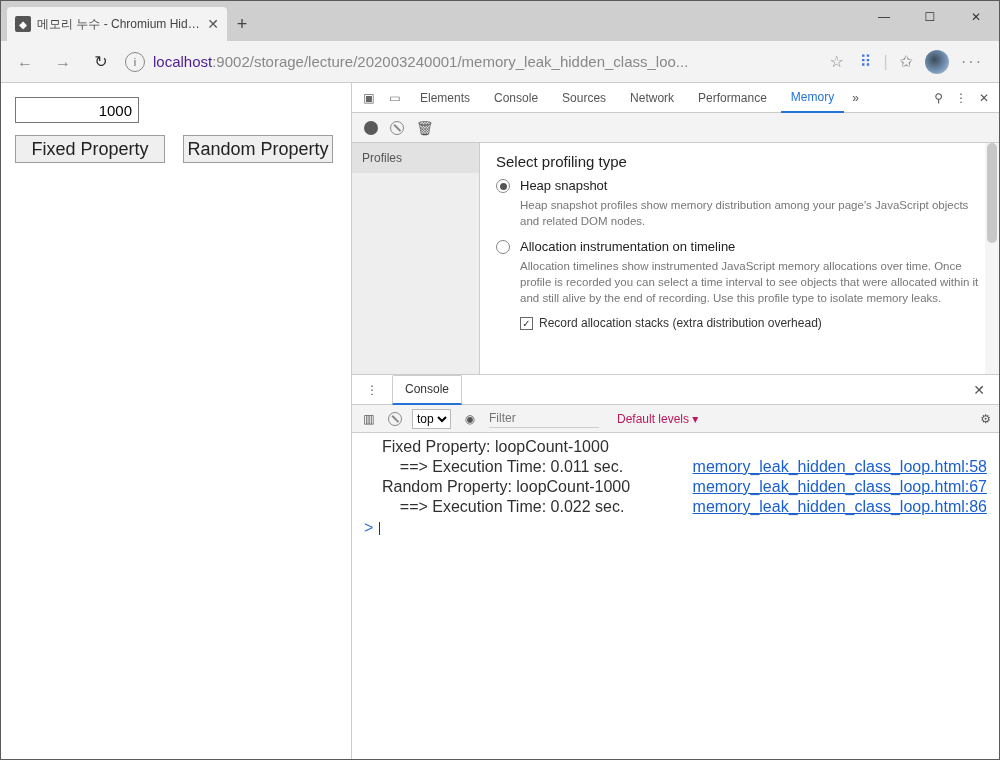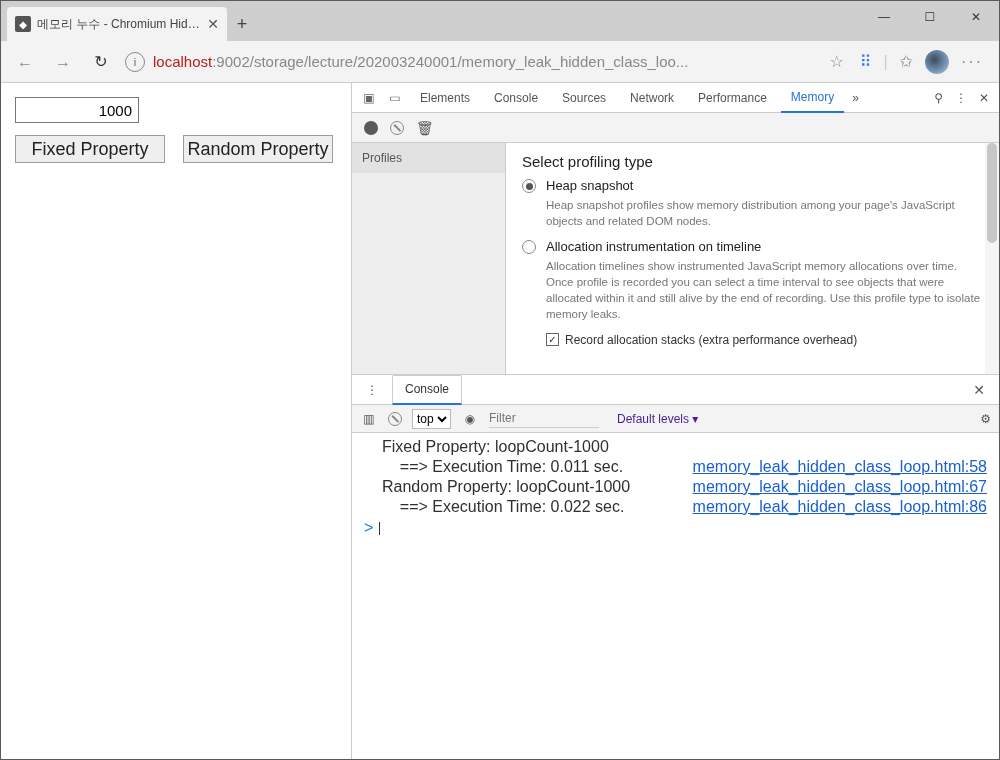--- a/index.html
+++ b/index.html
@@ -13,21 +13,21 @@
   .newtab { width:30px; display:flex; align-items:center; justify-content:center; color:#444; font-size:18px; margin-top:6px; }
   .win-controls { margin-left:auto; display:flex; }
   .win-controls div { width:46px; height:32px; display:flex; align-items:center; justify-content:center; color:#333; font-size:12px;}
   
   .addrbar { height:42px; background:#f3f3f3; display:flex; align-items:center; padding:0 10px; gap:10px; border-bottom:1px solid #ccc;}
   .addrbar .navb { width:28px; height:28px; display:flex; align-items:center; justify-content:center; color:#888;}
   .addrbar .navb.enabled{color:#333}
   .urlbox { flex:1; display:flex; align-items:center; gap:8px; background:#f3f3f3; height:32px;}
   .urlbox .info { width:20px; height:20px; border:1px solid #888; border-radius:50%; display:flex; align-items:center; justify-content:center; font-size:11px; color:#666;}
   .urltext { font-size:15px; color:#888; white-space:nowrap; overflow:hidden; text-overflow:ellipsis; flex:1;}
-  .urltext .host { color:#b91c1c; }
+  .urltext .host { color:#4c1d95; }
   .right-icons { display:flex; align-items:center; gap:12px; padding:0 6px;}
   .right-icons span{color:#888;}
   .avatar { width:24px; height:24px; border-radius:50%; background: radial-gradient(circle at 40% 40%, #3b4b5b 0%, #7998bb 60%, #d6d3ce 100%); }
   .dots { font-size:16px; color:#555; letter-spacing:2px;}
   
   .contentrow { display:flex; height:678px; }
   .page { width:350px; padding:14px; }
   .page input[type=text] { width:124px; height:26px; text-align:right; font-size:15px; padding:2px 6px; border:1px solid #777; }
   .btnrow { display:flex; gap:18px; margin-top:12px;}
   .btnrow button { width:150px; height:28px; background:#efefef; border:1px solid #9c9c9c; font-size:18px; color:#222; }
@@ -38,21 +38,21 @@
   .dt-tabbar .tabn { padding:0 10px; height:30px; display:flex; align-items:center; color:#555; cursor:pointer;}
   .dt-tabbar .tabn.active { color:#2573d9; border-bottom:2px solid #2573d9;}
   .dt-tabbar .spacer { flex:1;}
   .dt-tabbar .rico{ color:#555; padding:0 4px;}
   .mem-toolbar { height:30px; display:flex; align-items:center; gap:12px; padding:0 12px; border-bottom:1px solid #ccc; background:#f3f3f3;}
   .mem-toolbar .rec{ width:14px; height:14px; background:#5a5a5a; border-radius:50%;}
   .mem-toolbar .forbid{ width:14px;height:14px;border:1.5px solid #888;border-radius:50%;position:relative;}
   .mem-toolbar .forbid::after{content:"";position:absolute;left:2px;top:5px;width:9px;height:1.5px;background:#888;transform:rotate(45deg);}
   .mem-toolbar .trash{ color:#555; font-size:14px;}
   .mem-body { display:flex; height:232px; border-bottom:1px solid #ccc;}
-  .mem-side { width:154px; background:#eee; border-right:1px solid #ccc;}
+  .mem-side { width:128px; background:#eee; border-right:1px solid #ccc;}
   .mem-side .hd { padding:8px 10px; font-size:12px; color:#555; background:#e2e2e2;}
   .mem-main { flex:1; padding:10px 16px 10px 16px; font-size:12px; color:#333; overflow:hidden; position:relative;}
   .mem-main h4 { font-size:15px; font-weight:normal; color:#222; }
   .radio-row { display:flex; align-items:flex-end; gap:10px; margin:8px 0 4px;}
   .radio { width:14px; height:14px; border:1px solid #888; border-radius:50%; margin-top:1px; display:flex; align-items:center; justify-content:center;}
   .radio.checked::after{ content:""; width:7px; height:7px; background:#555; border-radius:50%;}
   .radio-lab { font-size:13px; color:#222;}
   .radio-desc { color:#777; font-size:11.5px; margin:4px 0 10px 24px; line-height:1.4;}
   .chk-row { display:flex; align-items:center; gap:6px; margin-left:24px; font-size:12px; color:#333;}
   .chk { width:13px; height:13px; border:1px solid #666; display:flex; align-items:center; justify-content:center; font-size:10px; color:#333;}
@@ -63,21 +63,21 @@
   .drawer-tabs .ell{ color:#555; letter-spacing:2px; padding:0 6px;}
   .drawer-tabs .ctab { padding:0 12px; height:30px; display:flex; align-items:center; border:1px solid #ccc; border-bottom:2px solid #2573d9; border-radius:2px 2px 0 0; background:#fff; color:#333;}
   .drawer-tabs .dclose{ margin-left:auto; font-size:14px; color:#555; padding:0 6px;}
   .con-toolbar { height:28px; background:#f3f3f3; display:flex; align-items:center; border-bottom:1px solid #ccc; padding:0 8px; font-size:12px; gap:10px;}
   .con-toolbar .ib { width:18px; height:18px; display:flex; align-items:center; justify-content:center; color:#555;}
   .con-toolbar .forbid2{ width:14px;height:14px;border:1.5px solid #888;border-radius:50%;position:relative;}
   .con-toolbar .forbid2::after{content:"";position:absolute;left:2px;top:5px;width:9px;height:1.5px;background:#888;transform:rotate(45deg);}
   .con-toolbar select{ font-size:12px; background:#fff; border:1px solid #bbb; height:20px;}
   .eye{ color:#555;}
   .con-toolbar input{ border:none; background:transparent; font-size:12px; width:110px; border-bottom:1px solid #ccc; height:18px;}
-  .levels{ margin-left:8px; color:#4c1d95;}
+  .levels{ margin-left:8px; color:#be185d;}
   .gear{ margin-left:auto; color:#555;}
   .con-body { flex:1; font-family: Consolas, monospace; font-size:16px; padding:4px 0; overflow:auto;}
   .con-row { display:flex; padding:1px 12px 1px 30px;}
   .con-row .msg{ flex:1; white-space:pre; color:#303030;}
   .con-row .src{ color:#1a5fce; text-decoration:underline; cursor:pointer; white-space:nowrap;}
   .prompt { padding:2px 12px; color:#2573d9;}
   .prompt .caret{ display:inline-block; width:1px; height:13px; background:#333; margin-left:6px; vertical-align:middle;}
 </style>
 </head>
 <body>
@@ -160,21 +160,21 @@
           <div class="radio-lab">Heap snapshot</div>
         </div>
         <div class="radio-desc">Heap snapshot profiles show memory distribution among your page's JavaScript objects and related DOM nodes.</div>
         <div class="radio-row">
           <div class="radio"></div>
           <div class="radio-lab">Allocation instrumentation on timeline</div>
         </div>
         <div class="radio-desc">Allocation timelines show instrumented JavaScript memory allocations over time. Once profile is recorded you can select a time interval to see objects that were allocated within it and still alive by the end of recording. Use this profile type to isolate memory leaks.</div>
         <div class="chk-row">
           <div class="chk">✓</div>
-          <span>Record allocation stacks (extra performance overhead)</span>
+          <span>Record allocation stacks (extra distribution overhead)</span>
         </div>
         <div class="scrolly">
             <div class="thumb"></div>
           </div>
       </div>
     </div>
 
     <div class="drawer-tabs">
       <span class="ell">⋮</span>
       <div class="ctab">Console</div>

